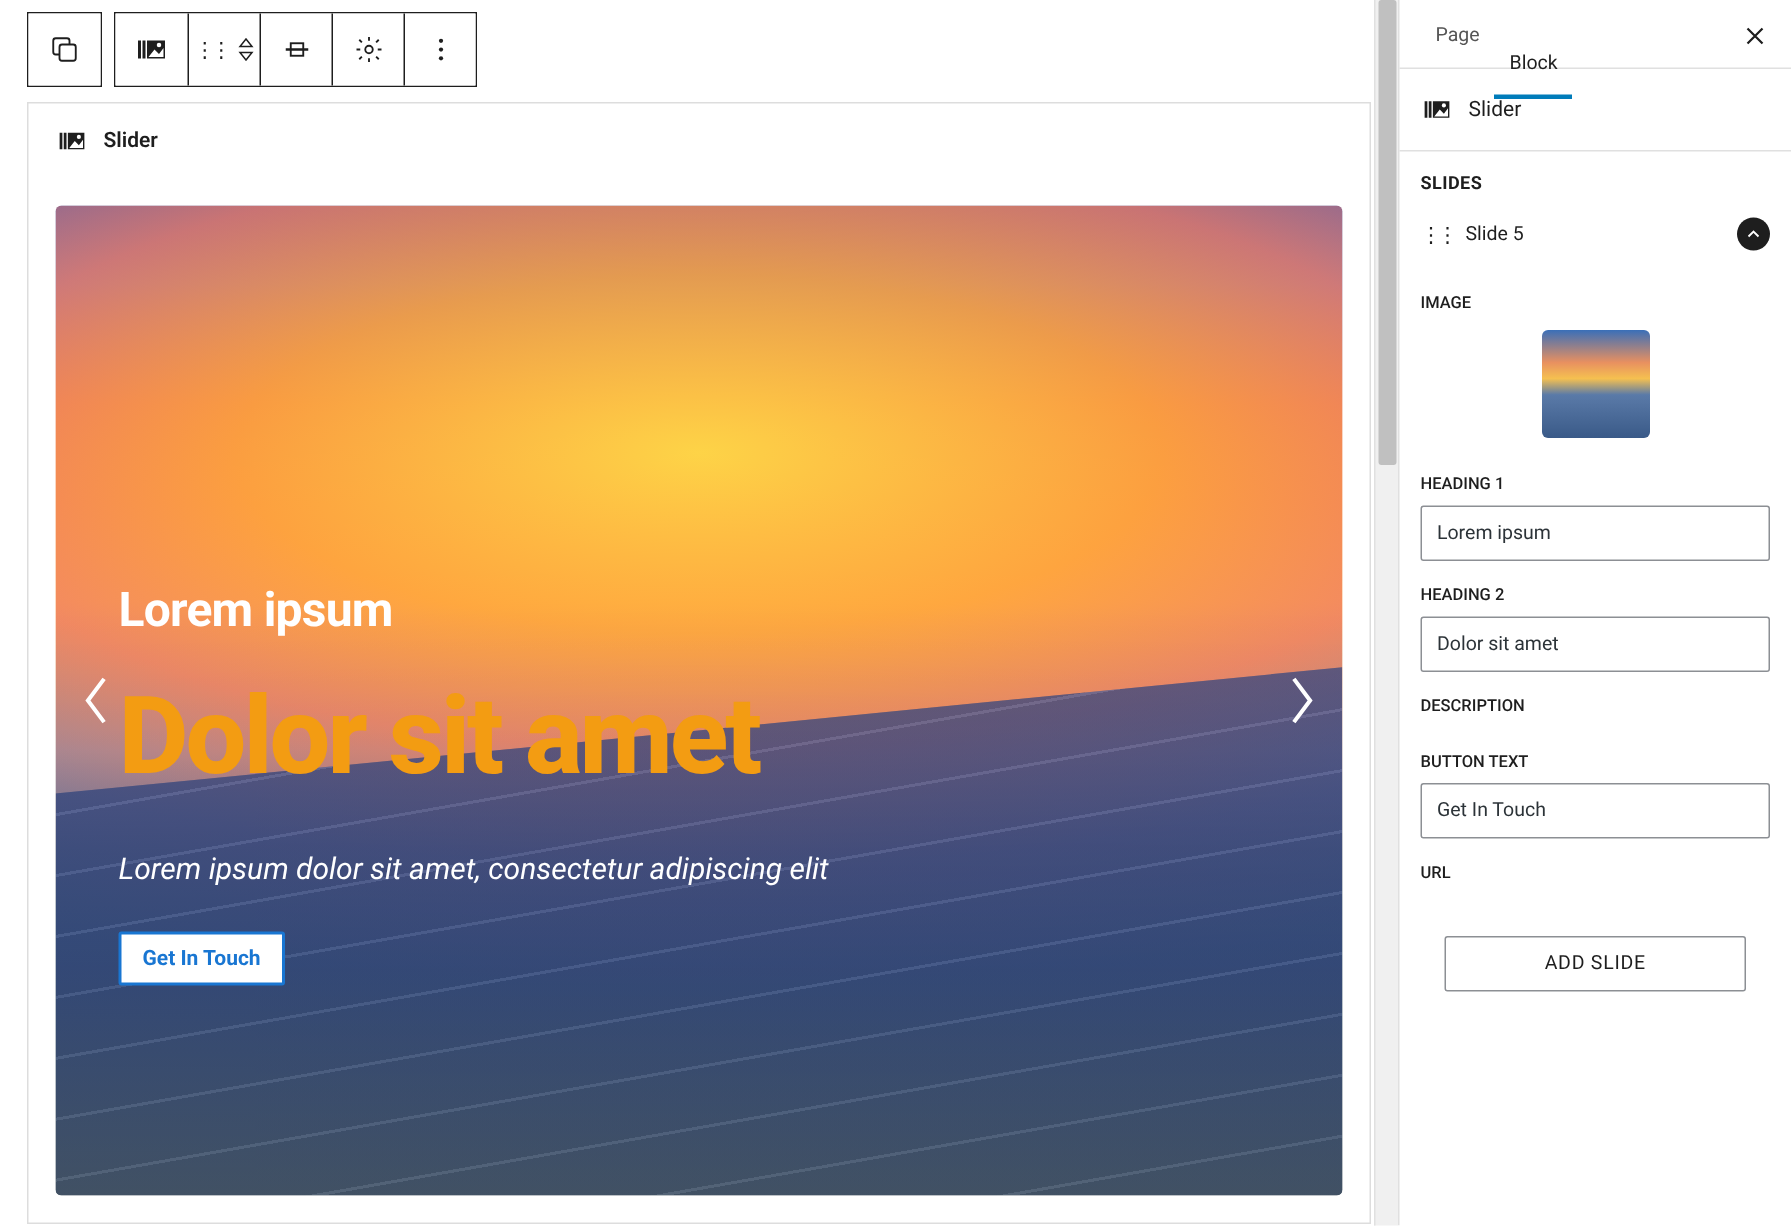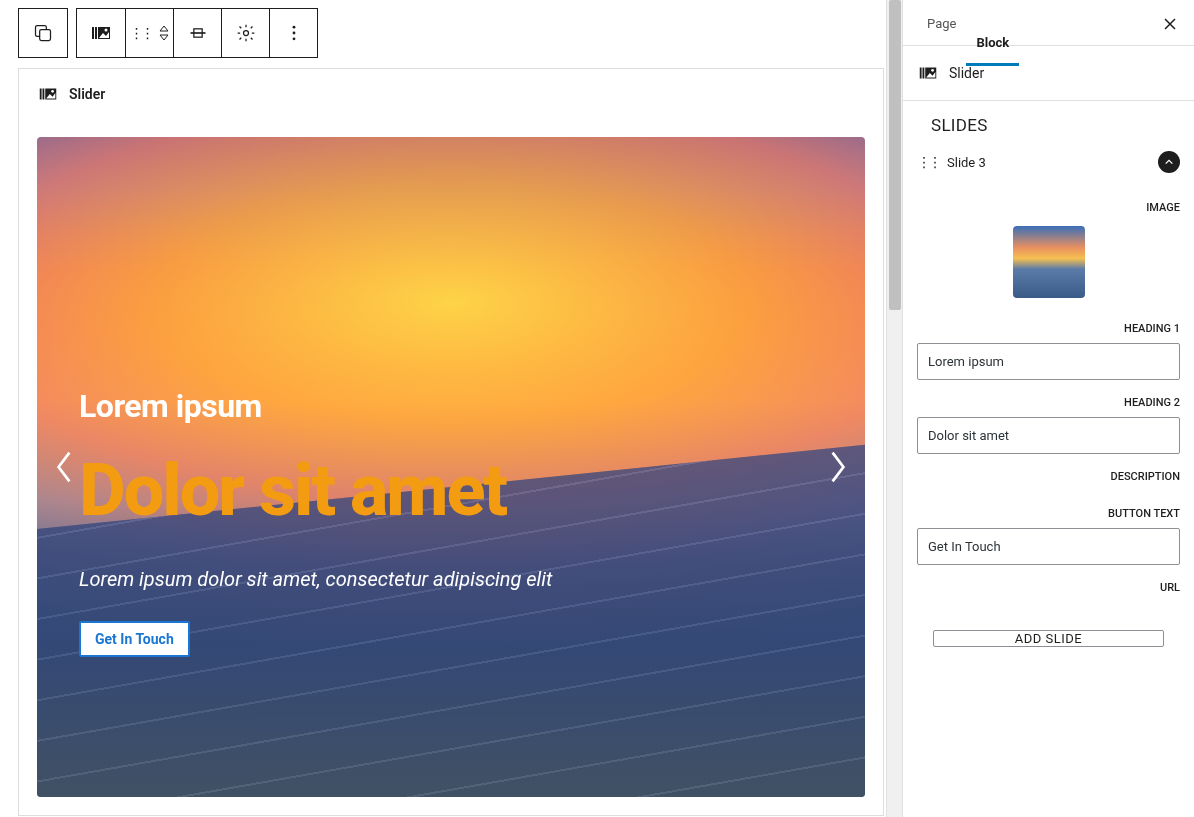--- a/index.html
+++ b/index.html
@@ -30,42 +30,42 @@
 }
 .slider-content { position: absolute; left: 42px; right: 42px; top: 0; bottom: 0; z-index: 2; display: flex; flex-direction: column; justify-content: center; padding-bottom: 40px; padding-top: 150px; }
 .slider-h1 { color: #fff; font-size: 32px; font-weight: 700; letter-spacing: -0.5px; margin-bottom: 30px; }
 .slider-h2 { color: #f39c12; font-size: 72px; font-weight: 800; letter-spacing: -2px; line-height: 1; margin-bottom: 40px; }
 .slider-desc { color: #fff; font-size: 20px; font-weight: 400; margin-bottom: 30px; font-style: italic; }
 .slider-btn { display: inline-block; background: #fff; color: #1976d2; border: 2px solid #1976d2; padding: 8px 14px; font-weight: 700; font-size: 14px; width: fit-content; border-radius: 2px; }
 .nav-arrow { position: absolute; top: 50%; transform: translateY(-50%); z-index: 3; color: #fff; cursor: pointer; padding: 10px; }
 .nav-prev { left: 6px; }
 .nav-next { right: 6px; }
 
-.sidebar { width: 292px; border-left: 1px solid #e0e0e0; display: flex; flex-direction: column; background: #fff; }
+.sidebar { width: 262px; border-left: 1px solid #e0e0e0; display: flex; flex-direction: column; background: #fff; }
 .sidebar-tabs { display: flex; align-items: center; border-bottom: 1px solid #e0e0e0; padding: 0 14px; height: 46px; position: relative; }
 .sidebar-tab { padding: 14px 10px 13px; font-size: 13px; color: #555; cursor: pointer; }
-.sidebar-tab.active { color: #1e1e1e; font-weight: 700; border-bottom: 3px solid #007cba; margin-bottom: -1px; margin-top: 41px; }
+.sidebar-tab.active { color: #1e1e1e; font-weight: 400; border-bottom: 3px solid #007cba; margin-bottom: -1px; margin-top: 41px; }
 .sidebar-close { position: absolute; right: 12px; top: 12px; cursor: pointer; padding: 4px; }
 .sidebar-block-title { display: flex; align-items: center; padding: 16px 14px; border-bottom: 1px solid #e0e0e0; }
 .sidebar-block-title span { margin-left: 10px; font-size: 14px; }
 .panel-section { padding: 14px; }
-.section-label { font-size: 17px; font-weight: 400; text-transform: uppercase; letter-spacing: 0.3px; color: #1e1e1e; margin-bottom: 10px; margin-left: 14px; }
+.section-label { font-size: 12px; font-weight: 700; text-transform: uppercase; letter-spacing: 0.3px; color: #1e1e1e; margin-bottom: 10px; }
 .slide-row { display: flex; align-items: center; justify-content: space-between; padding: 6px 0; }
 .slide-row-left { display: flex; align-items: center; gap: 8px; }
 .slide-toggle { width: 22px; height: 22px; border-radius: 50%; background: #1e1e1e; color: #fff; display: flex; align-items: center; justify-content: center; cursor: pointer; }
 .field-group { padding: 8px 14px; }
-.field-label { font-size: 11px; font-weight: 500; text-transform: uppercase; color: #1e1e1e; margin-bottom: 8px; text-align: right; }
+.field-label { font-size: 11px; font-weight: 500; text-transform: uppercase; color: #1e1e1e; margin-bottom: 8px; }
 .text-input { width: 100%; border: 1px solid #8c8f94; border-radius: 2px; padding: 10px 10px; font-size: 13px; font-family: inherit; background: #fff; color: #2c3338; }
 .thumb-wrap { display: flex; justify-content: center; padding: 4px 0 8px; }
 .image-thumb { width: 72px; height: 72px; border-radius: 4px; 
   background:
     linear-gradient(180deg, #3a6fb8 0%, #e89060 30%, #f5c050 45%, #5a7aa8 60%, #3a5a88 100%);
   cursor: pointer;
 }
-.add-slide-btn { margin: 20px 30px 14px; border: 1px solid #8c8f94; background: #fff; text-align: center; font-size: 13px; cursor: pointer; border-radius: 2px; letter-spacing: 0.5px; }
+.add-slide-btn { margin: 20px 30px 14px; padding: 10px; border: 1px solid #8c8f94; background: #fff; text-align: center; font-size: 13px; cursor: pointer; border-radius: 2px; letter-spacing: 0.5px; }
 .drag-dots::before { content: "⋮⋮"; letter-spacing: -3px; font-size: 14px; color: #1e1e1e; }
 svg { display: block; }
 </style>
 </head>
 <body>
 
 <div class="editor-area">
 
   <div class="toolbar">
     <div class="toolbar-group">
@@ -171,21 +171,21 @@
         <path d="M10 17 L14 12 L17 15 L20 11 L20 17 Z" fill="#fff"></path>
       </svg>
     <span>Slider</span>
   </div>
 
   <div class="panel-section">
     <div class="section-label">SLIDES</div>
     <div class="slide-row">
       <div class="slide-row-left">
         <span class="drag-dots"></span>
-        <span>Slide 3</span>
+        <span>Slide 5</span>
       </div>
       <div class="slide-toggle">
         <svg width="10" height="10" viewBox="0 0 12 12">
             <path d="M2 8 L6 4 L10 8" fill="none" stroke="#fff" stroke-width="1.5"></path>
           </svg>
       </div>
     </div>
   </div>
 
   <div class="field-group">

